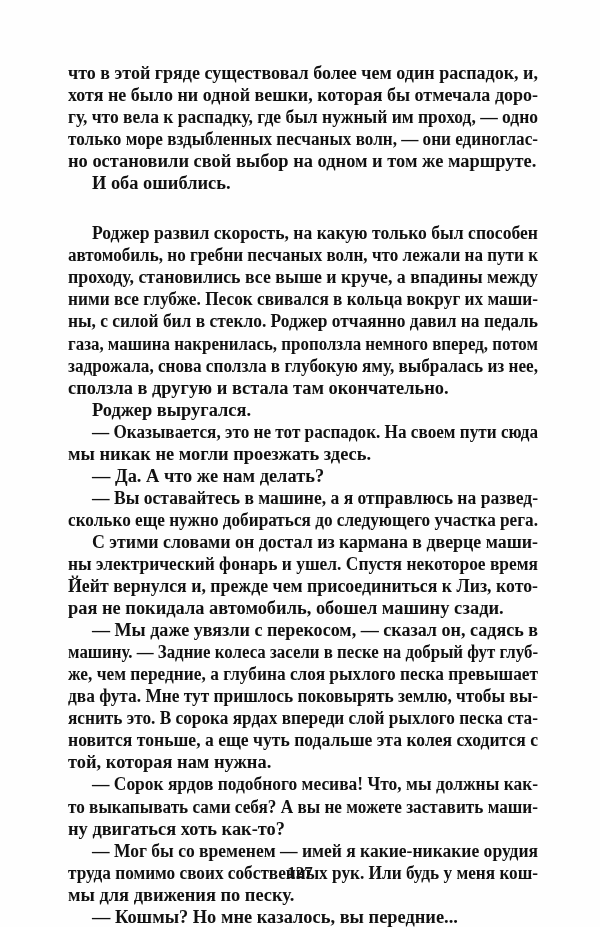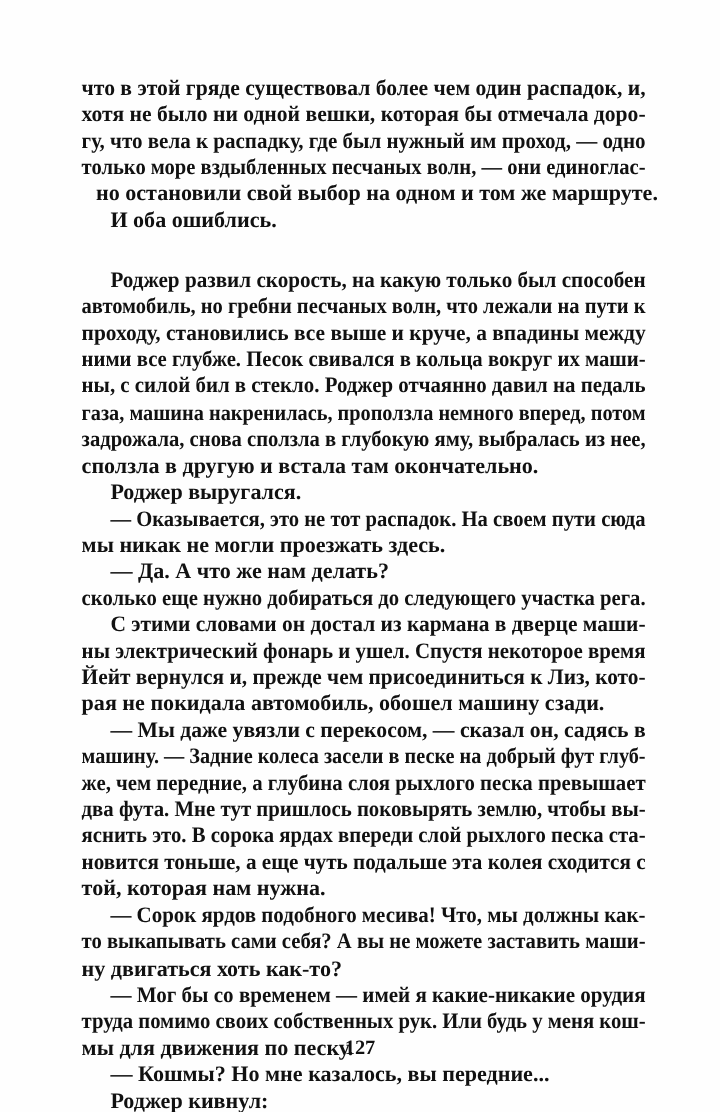--- a/index.html
+++ b/index.html
@@ -58,34 +58,35 @@
   </style>
 </head>
 <body>
 
 <div class="page">
   <div class="text-column" id="text-column">
       <span class="line" style="white-space: nowrap; display: block;"><span style="white-space: nowrap; display: inline-block; transform-origin: left center; transform: scaleX(0.979964);">что в этой гряде существовал более чем один распадок, и,</span></span>
       <span class="line" style="white-space: nowrap; display: block;"><span style="white-space: nowrap; display: inline-block; transform-origin: left center; transform: scaleX(0.979007);">хотя не было ни одной вешки, которая бы отмечала доро-</span></span>
       <span class="line" style="white-space: nowrap; display: block;"><span style="white-space: nowrap; display: inline-block; transform-origin: left center; transform: scaleX(0.952351);">гу, что вела к распадку, где был нужный им проход, — одно</span></span>
       <span class="line" style="white-space: nowrap; display: block;"><span style="white-space: nowrap; display: inline-block; transform-origin: left center; transform: scaleX(0.931817);">только море вздыбленных песчаных волн, — они единоглас-</span></span>
-      <span class="line last" style="white-space: nowrap; display: block; margin-left: 12px;"><span style="white-space: nowrap;">но остановили свой выбор на одном и том же маршруте.</span></span>
+      <span class="line last" style="white-space: nowrap; display: block;"><span style="white-space: nowrap;">но остановили свой выбор на одном и том же маршруте.</span></span>
       <span class="line indent last" style="white-space: nowrap; display: block;"><span style="white-space: nowrap;">И оба ошиблись.</span></span>
       <span class="line indent" style="white-space: nowrap; display: block; margin-top: 28px;"><span style="white-space: nowrap; display: inline-block; transform-origin: left center; transform: scaleX(0.957403);">Роджер развил скорость, на какую только был способен</span></span>
       <span class="line" style="white-space: nowrap; display: block;"><span style="white-space: nowrap; display: inline-block; transform-origin: left center; transform: scaleX(0.929686);">автомобиль, но гребни песчаных волн, что лежали на пути к</span></span>
       <span class="line" style="white-space: nowrap; display: block;"><span style="white-space: nowrap; display: inline-block; transform-origin: left center; transform: scaleX(0.97001);">проходу, становились все выше и круче, а впадины между</span></span>
       <span class="line" style="white-space: nowrap; display: block;"><span style="white-space: nowrap; display: inline-block; transform-origin: left center; transform: scaleX(0.938914);">ними все глубже. Песок свивался в кольца вокруг их маши-</span></span>
       <span class="line" style="white-space: nowrap; display: block;"><span style="white-space: nowrap; display: inline-block; transform-origin: left center; transform: scaleX(0.945407);">ны, с силой бил в стекло. Роджер отчаянно давил на педаль</span></span>
       <span class="line" style="white-space: nowrap; display: block;"><span style="white-space: nowrap; display: inline-block; transform-origin: left center; transform: scaleX(0.9194);">газа, машина накренилась, проползла немного вперед, потом</span></span>
       <span class="line" style="white-space: nowrap; display: block;"><span style="white-space: nowrap; display: inline-block; transform-origin: left center; transform: scaleX(0.934858);">задрожала, снова сползла в глубокую яму, выбралась из нее,</span></span>
       <span class="line last" style="white-space: nowrap; display: block;"><span style="white-space: nowrap;">сползла в другую и встала там окончательно.</span></span>
       <span class="line indent last" style="white-space: nowrap; display: block;"><span style="white-space: nowrap;">Роджер выругался.</span></span>
       <span class="line indent" style="white-space: nowrap; display: block;"><span style="white-space: nowrap; display: inline-block; transform-origin: left center; transform: scaleX(0.933879);">— Оказывается, это не тот распадок. На своем пути сюда</span></span>
       <span class="line last" style="white-space: nowrap; display: block;"><span style="white-space: nowrap;">мы никак не могли проезжать здесь.</span></span>
       <span class="line indent last" style="white-space: nowrap; display: block;"><span style="white-space: nowrap;">— Да. А что же нам делать?</span></span>
+      <span class="line indent" style="white-space: nowrap; display: block;"><span style="white-space: nowrap; display: inline-block; transform-origin: left center; transform: scaleX(0.954553);">— Вы оставайтесь в машине, а я отправлюсь на развед-</span></span>
       <span class="line last" style="white-space: nowrap; display: block;"><span style="white-space: nowrap; display: inline-block; transform-origin: left center; transform: scaleX(0.936022);">сколько еще нужно добираться до следующего участка рега.</span></span>
       <span class="line indent" style="white-space: nowrap; display: block;"><span style="white-space: nowrap; display: inline-block; transform-origin: left center; transform: scaleX(0.971215);">С этими словами он достал из кармана в дверце маши-</span></span>
       <span class="line" style="white-space: nowrap; display: block;"><span style="white-space: nowrap; display: inline-block; transform-origin: left center; transform: scaleX(0.946567);">ны электрический фонарь и ушел. Спустя некоторое время</span></span>
       <span class="line" style="white-space: nowrap; display: block;"><span style="white-space: nowrap; display: inline-block; transform-origin: left center; transform: scaleX(0.96714);">Йейт вернулся и, прежде чем присоединиться к Лиз, кото-</span></span>
       <span class="line last" style="white-space: nowrap; display: block;"><span style="white-space: nowrap;">рая не покидала автомобиль, обошел машину сзади.</span></span>
       <span class="line indent" style="white-space: nowrap; display: block;"><span style="white-space: nowrap; display: inline-block; transform-origin: left center; transform: scaleX(0.982041);">— Мы даже увязли с перекосом, — сказал он, садясь в</span></span>
       <span class="line" style="white-space: nowrap; display: block;"><span style="white-space: nowrap; display: inline-block; transform-origin: left center; transform: scaleX(0.917269);">машину. — Задние колеса засели в песке на добрый фут глуб-</span></span>
       <span class="line" style="white-space: nowrap; display: block;"><span style="white-space: nowrap; display: inline-block; transform-origin: left center; transform: scaleX(0.942179);">же, чем передние, а глубина слоя рыхлого песка превышает</span></span>
       <span class="line" style="white-space: nowrap; display: block;"><span style="white-space: nowrap; display: inline-block; transform-origin: left center; transform: scaleX(0.942444);">два фута. Мне тут пришлось поковырять землю, чтобы вы-</span></span>
       <span class="line" style="white-space: nowrap; display: block;"><span style="white-space: nowrap; display: inline-block; transform-origin: left center; transform: scaleX(0.938182);">яснить это. В сорока ярдах впереди слой рыхлого песка ста-</span></span>

